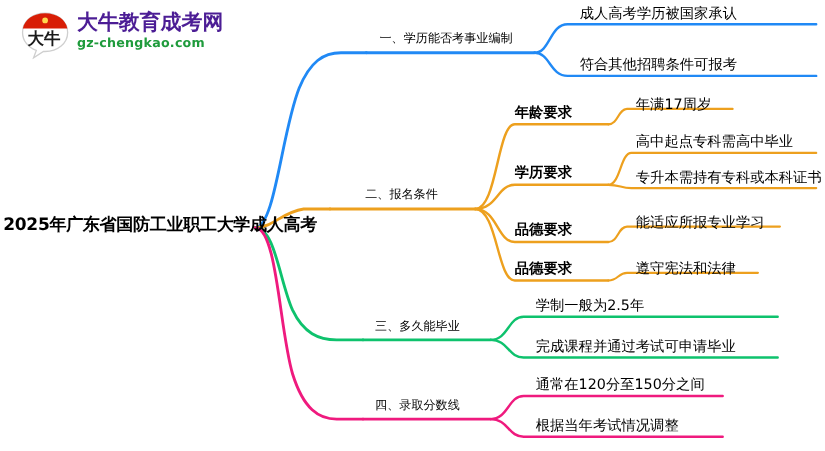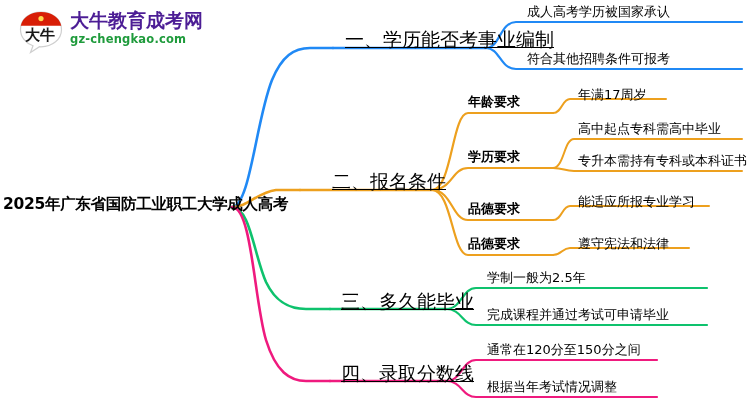--- a/index.html
+++ b/index.html
@@ -75,24 +75,23 @@
     font-family: "DejaVu Sans", "Liberation Sans", sans-serif;
   }
   #root-label {
     left: 3px;
     top: 194px;
     font-size: 15.5px;
     font-weight: bold;
     letter-spacing: -0.3px;
   }
   .topic-label {
-    font-size: 19px;
+    font-size: 11px;
     font-weight: normal;
     letter-spacing: 0px;
-    text-decoration: underline;
   }
   .sub-label {
     font-size: 13px;
     font-weight: bold;
   }
   .leaf-label {
     font-size: 13px;
     font-weight: normal;
   }
 </style>

